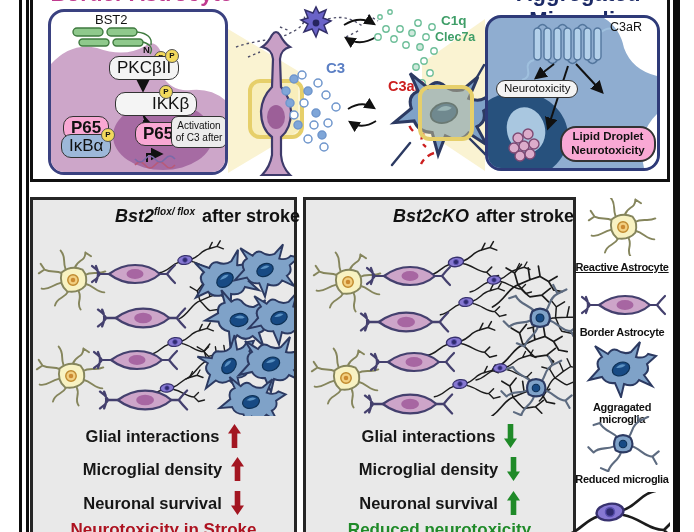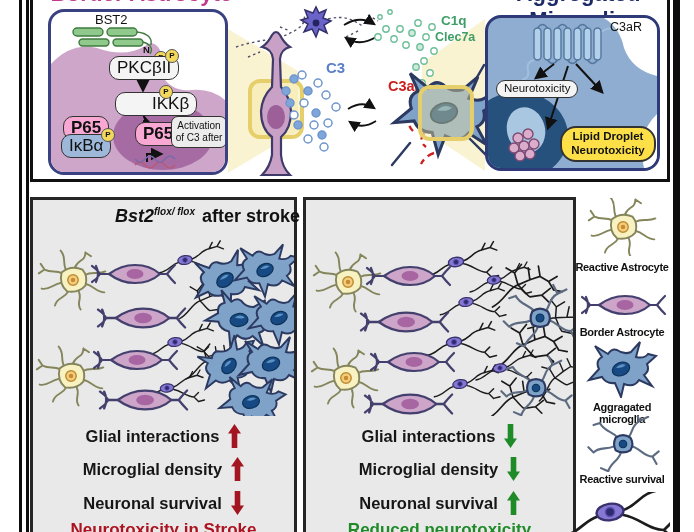--- a/index.html
+++ b/index.html
@@ -18,21 +18,21 @@
   #micro-box{left:452px;top:46px;width:169px;height:150px;border:3px solid #2e3a78;background:#8fadd0;}
   .pill{position:absolute;background:#f4f4f4;border:1.8px solid #333;border-radius:10px;
         padding:1px 7px;font-size:17px;line-height:1.2;white-space:nowrap;}
   .pill.yellow{background:#f9a8d4;font-weight:bold;}
   .pill.blue{background:#9db8d9;}
   .pc{position:absolute;width:12px;height:12px;border-radius:50%;background:#f2d95c;border:1.3px solid #555;
       font-size:8px;font-weight:bold;text-align:center;line-height:12px;}
   .smalllabel{position:absolute;font-size:13px;}
   .graybox{position:absolute;background:#ececec;border:1.5px solid #333;border-radius:7px;
            font-size:10px;line-height:1.18;text-align:center;padding:3px 1px;}
-  .yellowbox{position:absolute;background:#fde047;border:2px solid #333;border-radius:16px;
+  .yellowbox{position:absolute;background:#f9a8d4;border:2px solid #333;border-radius:16px;
              font-size:11.5px;font-weight:bold;line-height:1.2;text-align:center;padding:2px 0;}
   
   .bpanel{position:absolute;top:197px;height:340px;background:#e9e9e9;border:3px solid #262626;box-sizing:border-box;}
   #bpanel-left{left:30px;width:267px;}
   #bpanel-right{left:303px;width:273px;}
   .ptitle{position:absolute;top:6px;left:0;width:100%;text-align:center;font-size:18px;font-weight:bold;padding-left:44px;}
   .ptitle .gene{font-style:italic;}
   .ptitle sup{font-size:10px;font-style:italic;}
   .ptitle .suffix{margin-left:7px;}
   .rowline{position:absolute;left:0;width:100%;display:flex;justify-content:center;align-items:center;gap:9px;height:28px;}
@@ -327,20 +327,23 @@
     <div class="rowline" style="top:289px;">
       <span class="rowlabel">Neuronal survival</span>
       <svg class="barrow red down" viewBox="0 0 13 24">
           <path fill="currentColor" d="M6.5,0 L13,9.5 H9.3 V24 H3.7 V9.5 H0 Z"></path>
         </svg>
     </div>
     <div class="pfooter" style="color:#ad1220;">Neurotoxicity in Stroke</div>
   </div>
 
   <div id="bpanel-right" class="bpanel">
+    <div class="ptitle">
+      <span class="gene">Bst2cKO</span><span class="suffix">after stroke</span>
+    </div>
     <svg class="abs" style="left:2px;top:30px;" width="265" height="186" viewBox="0 0 265 186">
       <use href="#sym-ya" transform="translate(40,52) scale(0.95)"></use>
       <use href="#sym-ya" transform="translate(38,148) scale(0.95)"></use>
       <use href="#sym-tree" transform="translate(210,60) scale(0.85)"></use>
       <use href="#sym-tree" transform="translate(215,120) scale(0.85)"></use>
       <use href="#sym-tree" transform="translate(205,172) scale(0.8)"></use>
       <use href="#sym-tree" transform="translate(246,92) scale(0.75) rotate(20)"></use>
       <use href="#sym-tree" transform="translate(248,152) scale(0.7) rotate(-15)"></use>
       <use href="#sym-n" transform="translate(148,32) scale(0.85)"></use>
       <use href="#sym-n" transform="translate(158,72) scale(0.8)"></use>
@@ -372,34 +375,34 @@
       <svg class="barrow green" viewBox="0 0 13 24">
           <path fill="currentColor" d="M6.5,0 L13,9.5 H9.3 V24 H3.7 V9.5 H0 Z"></path>
         </svg>
     </div>
     <div class="pfooter" style="color:#1f8a28;">Reduced neurotoxicity</div>
   </div>
 
   <svg class="abs" style="left:578px;top:198px;" width="90" height="58" viewBox="0 0 90 58">
     <use href="#sym-ya" transform="translate(45,29) scale(0.95)"></use>
   </svg>
-  <div class="legendlabel" style="top:261px;">Reactive Astrocyte</div>
+  <div class="legendlabel" style="top:261px;text-decoration:underline;">Reactive Astrocyte</div>
 
   <svg class="abs" style="left:578px;top:286px;" width="90" height="38" viewBox="0 0 90 38">
     <use href="#sym-pa" transform="translate(45,19)"></use>
   </svg>
   <div class="legendlabel" style="top:326px;">Border Astrocyte</div>
 
   <svg class="abs" style="left:576px;top:340px;" width="90" height="58" viewBox="0 0 90 58">
     <use href="#sym-am" transform="translate(45,29)"></use>
   </svg>
   <div class="legendlabel" style="top:401px;">Aggragated microglia</div>
 
   <svg class="abs" style="left:578px;top:416px;" width="90" height="56" viewBox="0 0 90 56">
     <use href="#sym-rm" transform="translate(45,28) scale(1.05)"></use>
   </svg>
-  <div class="legendlabel" style="top:473px;">Reactive survival</div>
+  <div class="legendlabel" style="top:473px;">Reduced microglia</div>
 
   <svg class="abs" style="left:566px;top:492px;" width="104" height="40" viewBox="0 0 104 40">
     <use href="#sym-n" transform="translate(44,20) scale(1.5)"></use>
   </svg>
 
 </div>
 
 </body></html>

